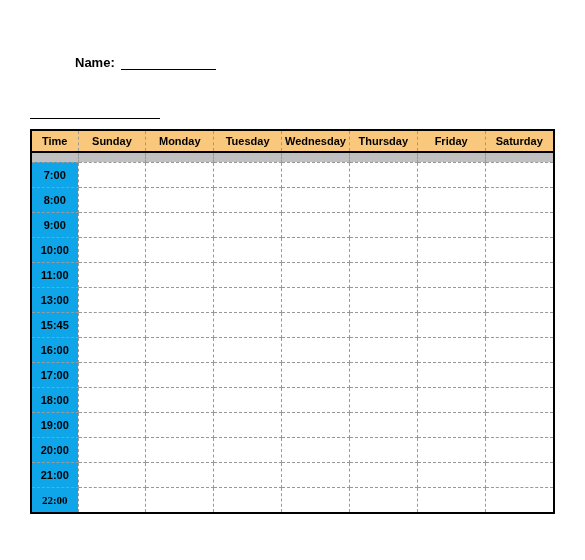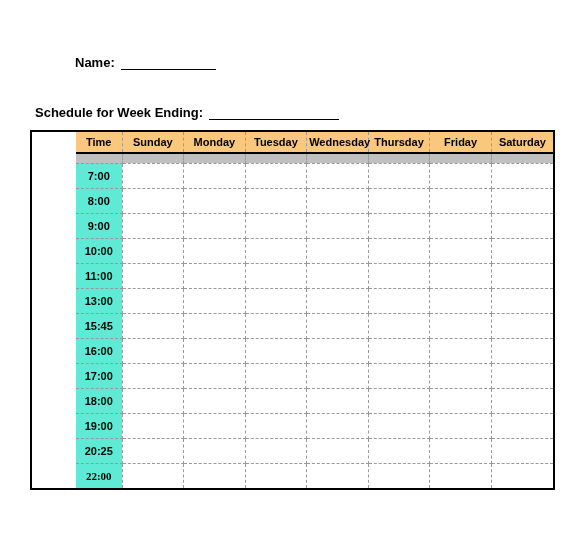--- a/index.html
+++ b/index.html
@@ -28,21 +28,20 @@
   .underline {
     border-bottom: 1.5px solid #000;
     height: 14px;
     display: inline-block;
   }
   .underline.name-line { width: 95px; }
   .underline.week-line { width: 130px; }
 
   .schedule-wrap {
     border: 2px solid #000;
-    padding-left: 44px;
   }
   table {
     border-collapse: collapse;
     width: 100%;
     table-layout: fixed;
   }
   col.time-col { width: 46px; }
   col.day-col { width: auto; }
 
   thead th {
@@ -67,40 +66,39 @@
   }
   tr.spacer td:first-child{ background:#c0c0c0; border-left:none;}
   tr.spacer td:last-child{ border-right:none;}
 
   tbody td {
     border: 1px dashed #999;
     height: 25px;
     padding: 0;
   }
   tbody td.time-cell {
-    background: #5eead4;
+    background: #0ea5e9;
     font-size: 11px;
     font-weight: bold;
     text-align: center;
     vertical-align: middle;
     border-left: none;
   }
   tbody td:last-child { border-right: none; }
   tbody tr:last-child td { border-bottom: none; font-family: Liberation Serif, serif; }
 </style>
 </head>
 <body>
 
 <div class="field-row">
   <span class="label">Name:</span>
   <span class="underline name-line"></span>
 </div>
 
 <div class="field-row second">
-  <span class="label">Schedule for Week Ending:</span>
   <span class="underline week-line"></span>
 </div>
 
 <div class="schedule-wrap">
 <table>
   <colgroup>
     <col class="time-col">
     <col class="day-col">
         <col class="day-col">
         <col class="day-col">
@@ -236,21 +234,31 @@
           <td class="time-cell">19:00</td>
           <td></td>
           <td></td>
           <td></td>
           <td></td>
           <td></td>
           <td></td>
           <td></td>
         </tr>
         <tr>
-          <td class="time-cell">20:25</td>
+          <td class="time-cell">20:00</td>
+          <td></td>
+          <td></td>
+          <td></td>
+          <td></td>
+          <td></td>
+          <td></td>
+          <td></td>
+        </tr>
+        <tr>
+          <td class="time-cell">21:00</td>
           <td></td>
           <td></td>
           <td></td>
           <td></td>
           <td></td>
           <td></td>
           <td></td>
         </tr>
         <tr>
           <td class="time-cell">22:00</td>

